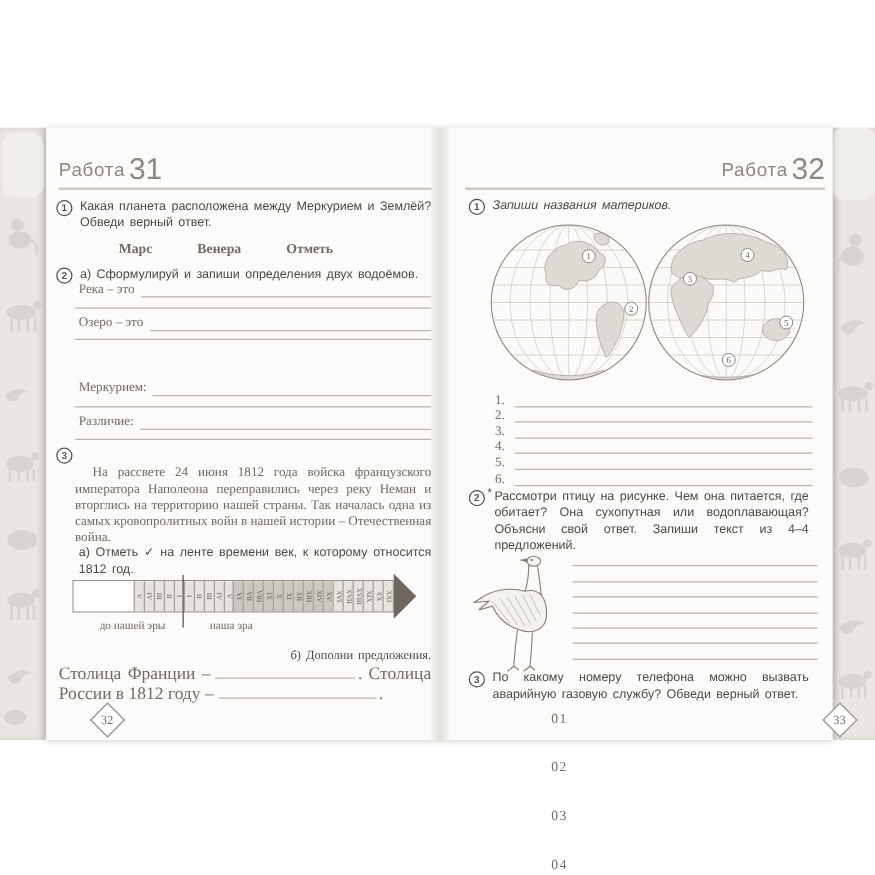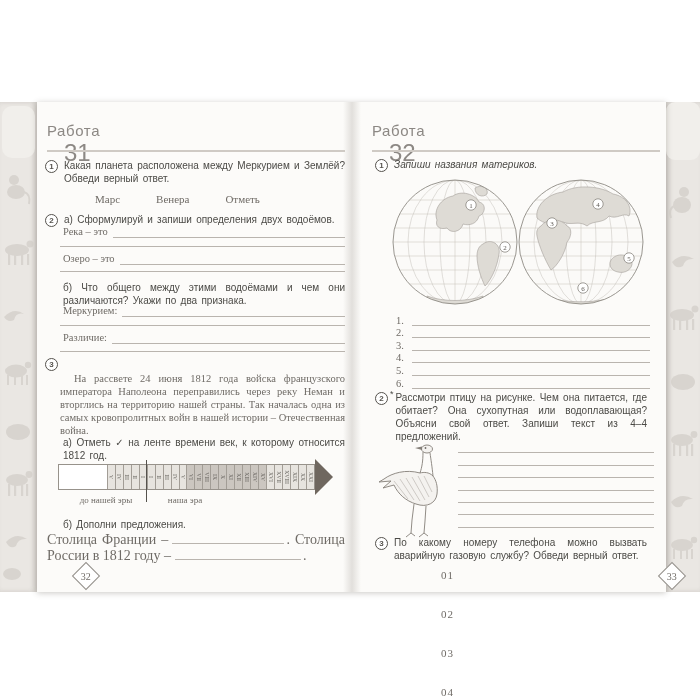--- a/index.html
+++ b/index.html
@@ -10,24 +10,24 @@
   
   .strip { top:102px; height:490px; background:#eae7e3; overflow:hidden; }
   .stripL { left:0; width:37px; box-shadow: inset -3px 0 5px rgba(60,50,40,.14); }
   .stripR { left:666px; width:34px; box-shadow: inset 3px 0 5px rgba(60,50,40,.14); }
 
   
   .book { left:37px; top:102px; width:629px; height:490px; background:#fcfbf9; box-shadow:0 1px 6px rgba(70,60,50,.28); }
   .gutter { left:343px; top:102px; width:18px; height:490px;
             background:linear-gradient(90deg, rgba(95,85,75,0) 0%, rgba(95,85,75,.17) 50%, rgba(95,85,75,0) 100%); }
 
-  .hdr { display:flex; align-items:flex-start; color:#8c8884;flex-direction:column; }
+  .hdr { display:flex; align-items:center; color:#8c8884; }
   .hdr.right { justify-content:flex-end; }
   .hdr .t { font-size:15px; letter-spacing:.6px; }
-  .hdr .n { font-size:24px; margin-left:17px; font-weight:500; }
+  .hdr .n { font-size:24px; margin-left:3px; font-weight:500; }
   .rule { height:2px; background:#cfcac4; }
 
   .q { display:flex; align-items:flex-start; }
   .qn { flex:none; width:13px; height:13px; border:1.2px solid #55524d; border-radius:50%;
         color:#55524d; font-size:8px; font-weight:bold; display:flex; align-items:center;
         justify-content:center; margin-right:6px; margin-top:1px; background:#fff; }
   .star { flex:none; font-size:9px; color:#4b4a46; margin:-2px 2px 0 -4px; }
   .qt { flex:1; font-size:10px; line-height:13px; color:#4b4a46; text-align:justify; word-spacing:1.5px; }
 
   .ser { font-family:"Liberation Serif","DejaVu Serif",serif; color:#6f6b66; }
@@ -153,42 +153,41 @@
   <div class="abs hdr" style="left:47px; top:122px;">
     <span class="t">Работа</span>
     <span class="n">31</span>
   </div>
   <div class="abs rule" style="left:47px; top:150px; width:298px;"></div>
 
   <div class="abs q" style="left:45px; top:159px; width:300px;">
     <span class="qn">1</span>
     <div class="qt">Какая планета расположена между Меркурием и Землёй? Обведи верный ответ.</div>
   </div>
-  <div class="abs opts ser" style="left:95px; top:193px;">
+  <div class="abs opts ser" style="left:95px; top:193px;font-weight:bold;">
     <span>Марс</span>
     <span>Венера</span>
     <span>Отметь</span>
   </div>
 
   <div class="abs q" style="left:45px; top:213px; width:300px;">
     <span class="qn">2</span>
     <div class="qt">а) Сформулируй и запиши определения двух водоёмов.</div>
   </div>
   <div class="abs srow ser" style="left:63px; top:225px; width:282px;">
     <span class="lbl">Река – это</span>
     <span class="bl"></span>
   </div>
   <div class="abs fl" style="left:60px; top:246px; width:285px;"></div>
   <div class="abs srow ser" style="left:63px; top:252px; width:282px;">
     <span class="lbl">Озеро – это</span>
     <span class="bl"></span>
   </div>
   <div class="abs fl" style="left:60px; top:271px; width:285px;"></div>
 
-  <div class="abs qt" style="left:63px; top:281px; width:282px;">б) Что общего между этими водоёмами и чем они различаются? Укажи по два признака.</div>
   <div class="abs srow ser" style="left:63px; top:304px; width:282px;">
     <span class="lbl">Меркурием:</span>
     <span class="bl"></span>
   </div>
   <div class="abs fl" style="left:60px; top:325px; width:285px;"></div>
   <div class="abs srow ser" style="left:63px; top:331px; width:282px;">
     <span class="lbl">Различие:</span>
     <span class="bl"></span>
   </div>
   <div class="abs fl" style="left:60px; top:351px; width:285px;"></div>
@@ -280,21 +279,21 @@
       <span class="tc">
           <i>XXI</i>
         </span>
     </div>
     <span class="arrowhead"></span>
     <span class="eradiv"></span>
     <span class="eralbl ser" style="left:2px; width:92px;">до нашей эры</span>
     <span class="eralbl ser" style="left:92px; width:70px;">наша эра</span>
   </div>
 
-  <div class="abs qt" style="left:63px; top:518px; width:282px; text-align:left;">б) Дополни предложения.</div>
+  <div class="abs qt" style="left:63px; top:518px; width:282px; text-align:right;font-family:Liberation Serif, serif;">б) Дополни предложения.</div>
   <div class="abs ser fillp" style="left:47px; top:532px; width:298px;">
     <span>Столица Франции –</span><span class="ibl" style="width:112px;"></span><span>. Столица России в 1812 году –</span><span class="ibl" style="width:126px;"></span><span>.</span>
   </div>
 
   <div class="abs badge" style="left:76px; top:566px;">
     <span>32</span>
   </div>
 
   <div class="abs hdr right" style="left:372px; top:122px; width:288px;">
     <span class="t">Работа</span>

